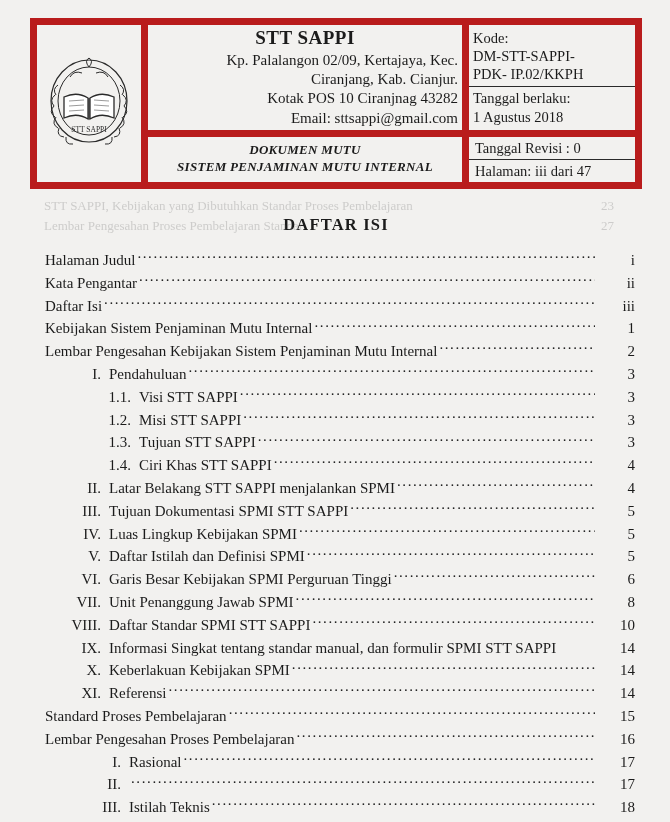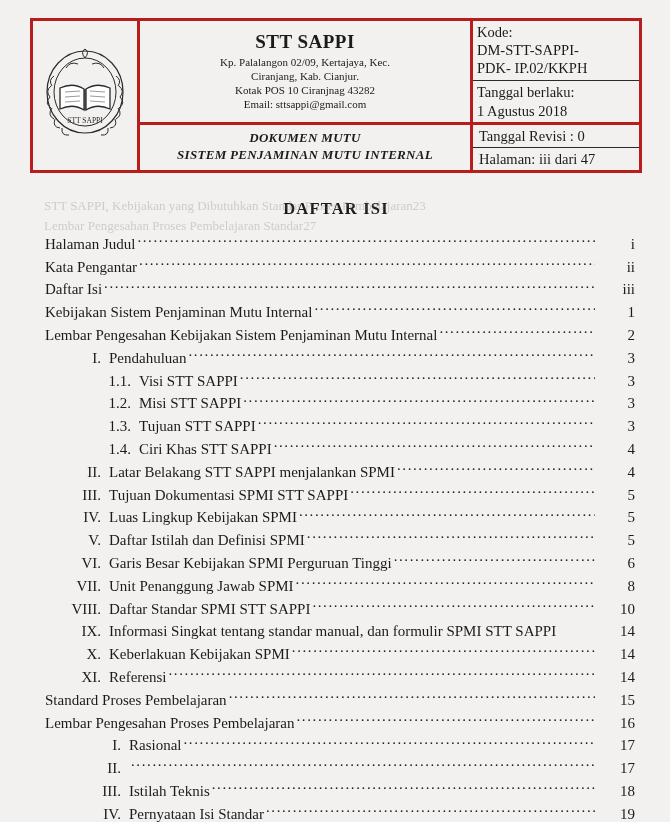--- a/index.html
+++ b/index.html
@@ -24,21 +24,21 @@
   }
 
   
   .header-table {
     width: 612px;
     margin: 0 auto;
     border-collapse: collapse;
     table-layout: fixed;
   }
   .header-table td {
-    border: 3px solid #b91c1c;
+    border: 7px solid #b91c1c;
     vertical-align: middle;
     padding: 2px 4px;
   }
   .logo-cell {
     width: 96px;
     text-align: center;
     padding: 4px 2px;
   }
   .center-cell {
     text-align: center;
@@ -48,22 +48,23 @@
     padding: 3px 6px;
     line-height: 1.25;
   }
   .org-name {
     font-size: 19px;
     font-weight: bold;
     letter-spacing: 0.5px;
     margin-bottom: 2px;
   }
   .org-addr {
-    font-size: 11px;
+    font-size: 15px;
     line-height: 1.28;
+    text-align: right;
   }
   .doc-title {
     font-size: 13px;
     font-weight: bold;
     letter-spacing: 0.3px;
     line-height: 1.3;
     font-style: italic;
   }
   .code-line {
     font-size: 14.5px;
@@ -146,21 +147,21 @@
   .ghost {
     position: absolute;
     left: 44px;
     top: 196px;
     width: 570px;
     font-size: 13px;
     color: rgba(120,120,120,0.30);
     line-height: 1.5;
     pointer-events: none;
   }
-  .ghost .g-row { display: flex; }
+  .ghost .g-row { display: flex; justify-content: space-between; }
 </style>
 </head>
 <body>
 
 <div class="page">
 
   <table class="header-table">
     <tbody>
         <tr>
       <td class="logo-cell" rowspan="2">

